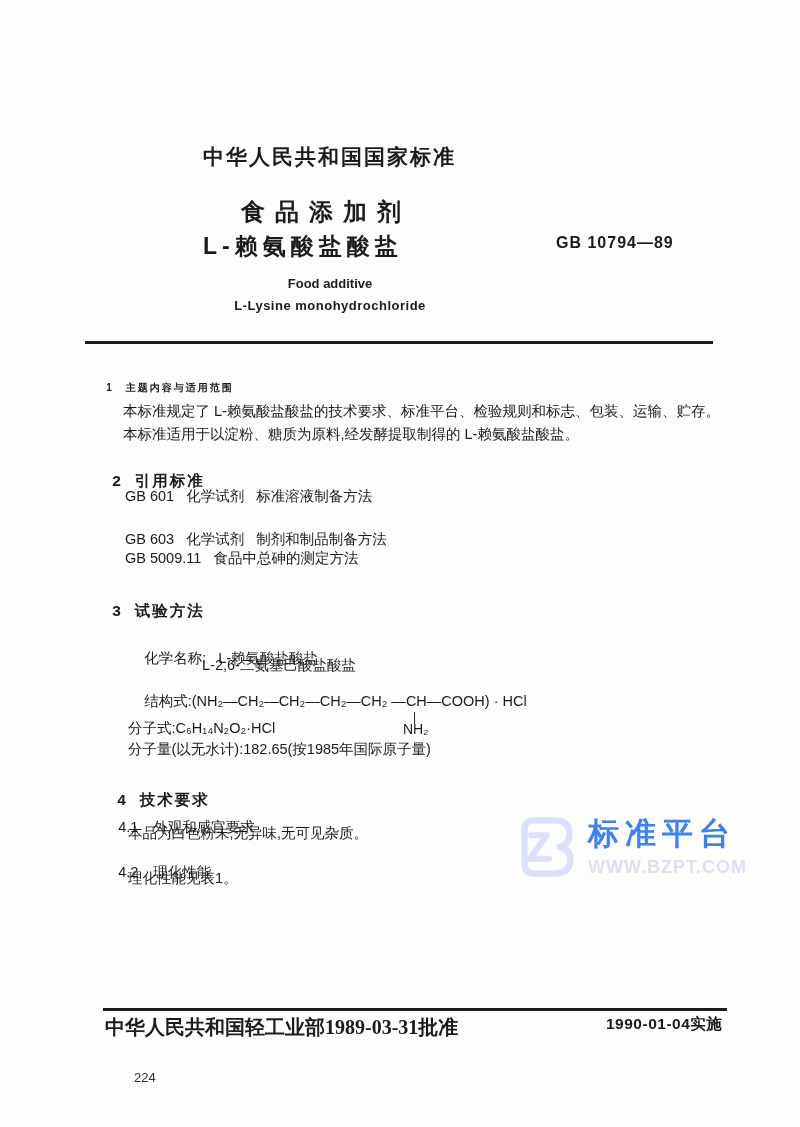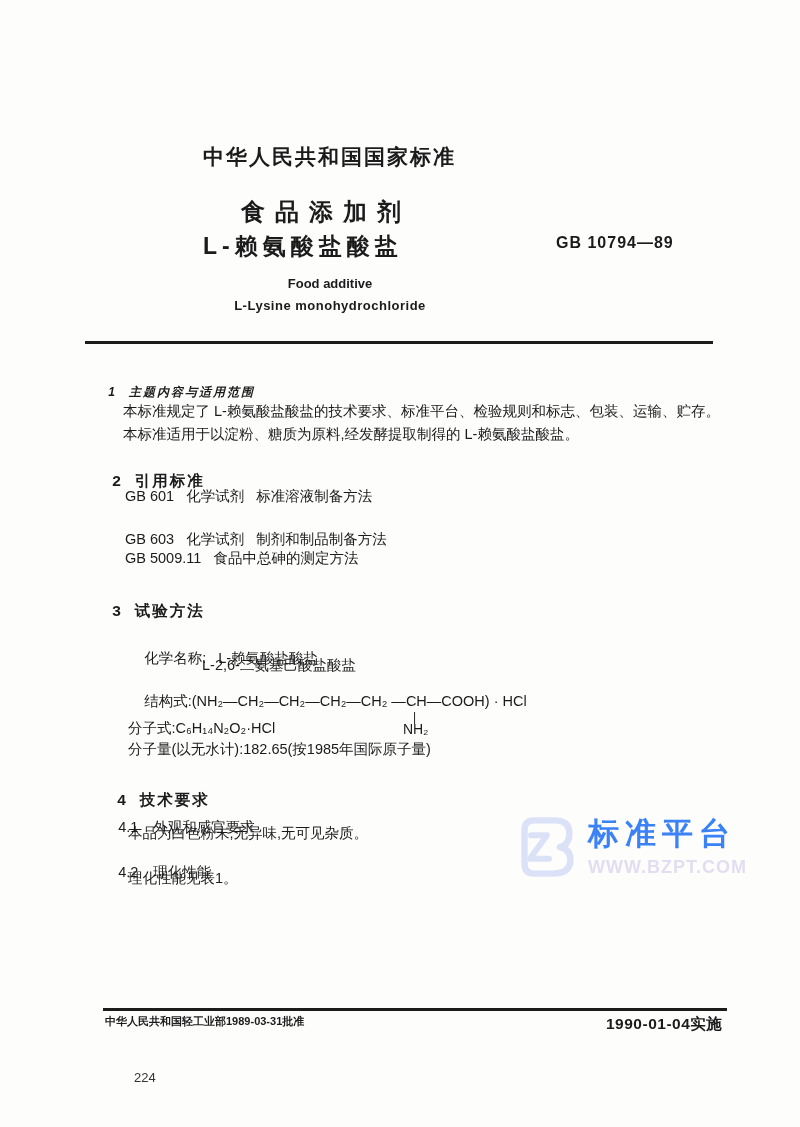--- a/index.html
+++ b/index.html
@@ -39,21 +39,21 @@
   <div class="abs b" style="left:203px;top:231px;font-size:23px;letter-spacing:5px;">L-赖氨酸盐酸盐</div>
 
   <div class="abs b" style="left:556px;top:234px;font-size:16px;letter-spacing:1px;">GB 10794—89</div>
 
   <div class="abs b center-block" style="left:130px;top:276px;width:400px;font-size:13px;">Food additive</div>
 
   <div class="abs b center-block" style="left:130px;top:298px;width:400px;font-size:13px;letter-spacing:0.5px;">L-Lysine monohydrochloride</div>
 
   <div class="rule" style="left:85px;top:341px;width:628px;height:3px;"></div>
 
-  <div class="abs" style="left:95px;top:370px;font-size:12px;font-style:italic;">
+  <div class="abs" style="left:95px;top:370px;font-size:10px;">
     <span class="h-num">1</span><span class="h-title">主题内容与适用范围</span>
   </div>
   <div class="abs body-txt" style="left:123px;top:402px;">本标准规定了 L-赖氨酸盐酸盐的技术要求、标准平台、检验规则和标志、包装、运输、贮存。</div>
   <div class="abs body-txt" style="left:123px;top:425px;">本标准适用于以淀粉、糖质为原料,经发酵提取制得的 L-赖氨酸盐酸盐。</div>
 
   <div class="abs" style="left:95px;top:453px;font-size:15.5px;">
     <span class="h-num">2</span><span class="h-title">引用标准</span>
   </div>
   <div class="abs body-txt" style="left:125px;top:487px;">GB 601   化学试剂   标准溶液制备方法</div>
   <div class="abs body-txt" style="left:125px;top:530px;">GB 603   化学试剂   制剂和制品制备方法</div>
@@ -93,17 +93,17 @@
         <path d="M14 19 H29 L13 41 H31" fill="none" stroke="#dbe2f8" stroke-width="5.5" stroke-linecap="round" stroke-linejoin="round"></path>
       </svg>
     </span>
     <span class="wm-text-col">
       <span class="wm-brand">标准平台</span>
       <span class="wm-url">WWW.BZPT.COM</span>
     </span>
   </div>
 
   <div class="rule" style="left:103px;top:1008px;width:624px;height:3px;"></div>
-  <div class="abs b" style="left:105px;top:1014px;font-size:11px;">中华人民共和国轻工业部1989-03-31批准</div>
+  <div class="abs b" style="left:105px;top:1014px;font-size:20px;font-family:Liberation Serif, serif;">中华人民共和国轻工业部1989-03-31批准</div>
   <div class="abs b" style="left:606px;top:1014px;font-size:15.5px;letter-spacing:0.5px;">1990-01-04实施</div>
   <div class="abs" style="left:134px;top:1070px;font-size:13px;color:#333;">224</div>
 
 </div>
 
 </body></html>

